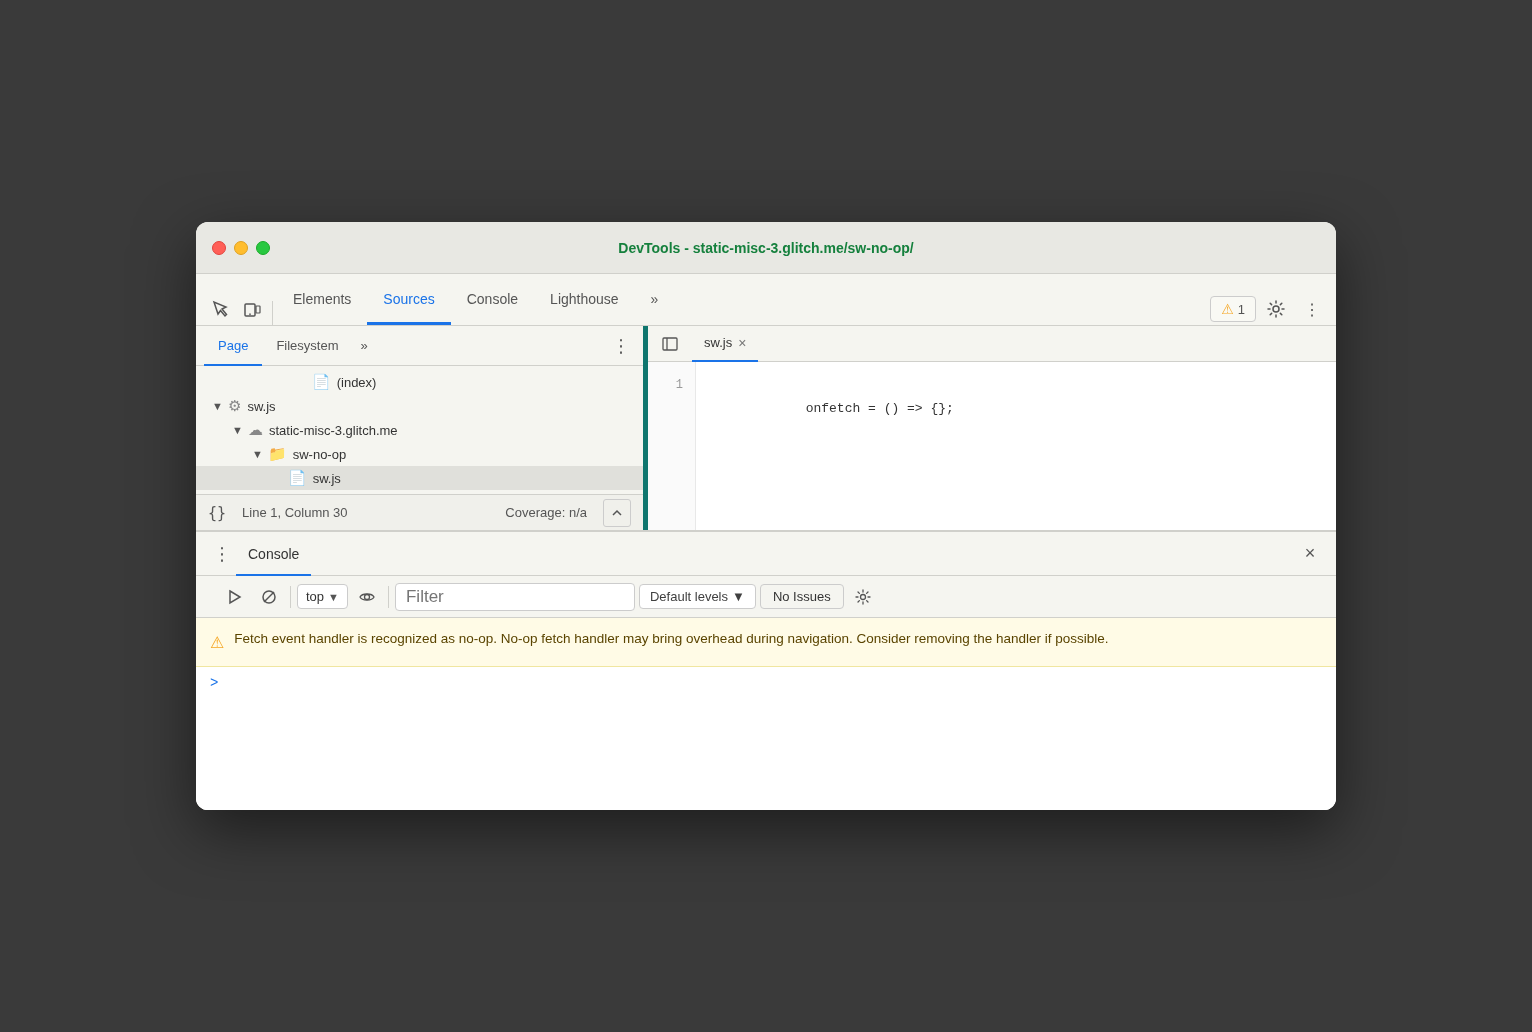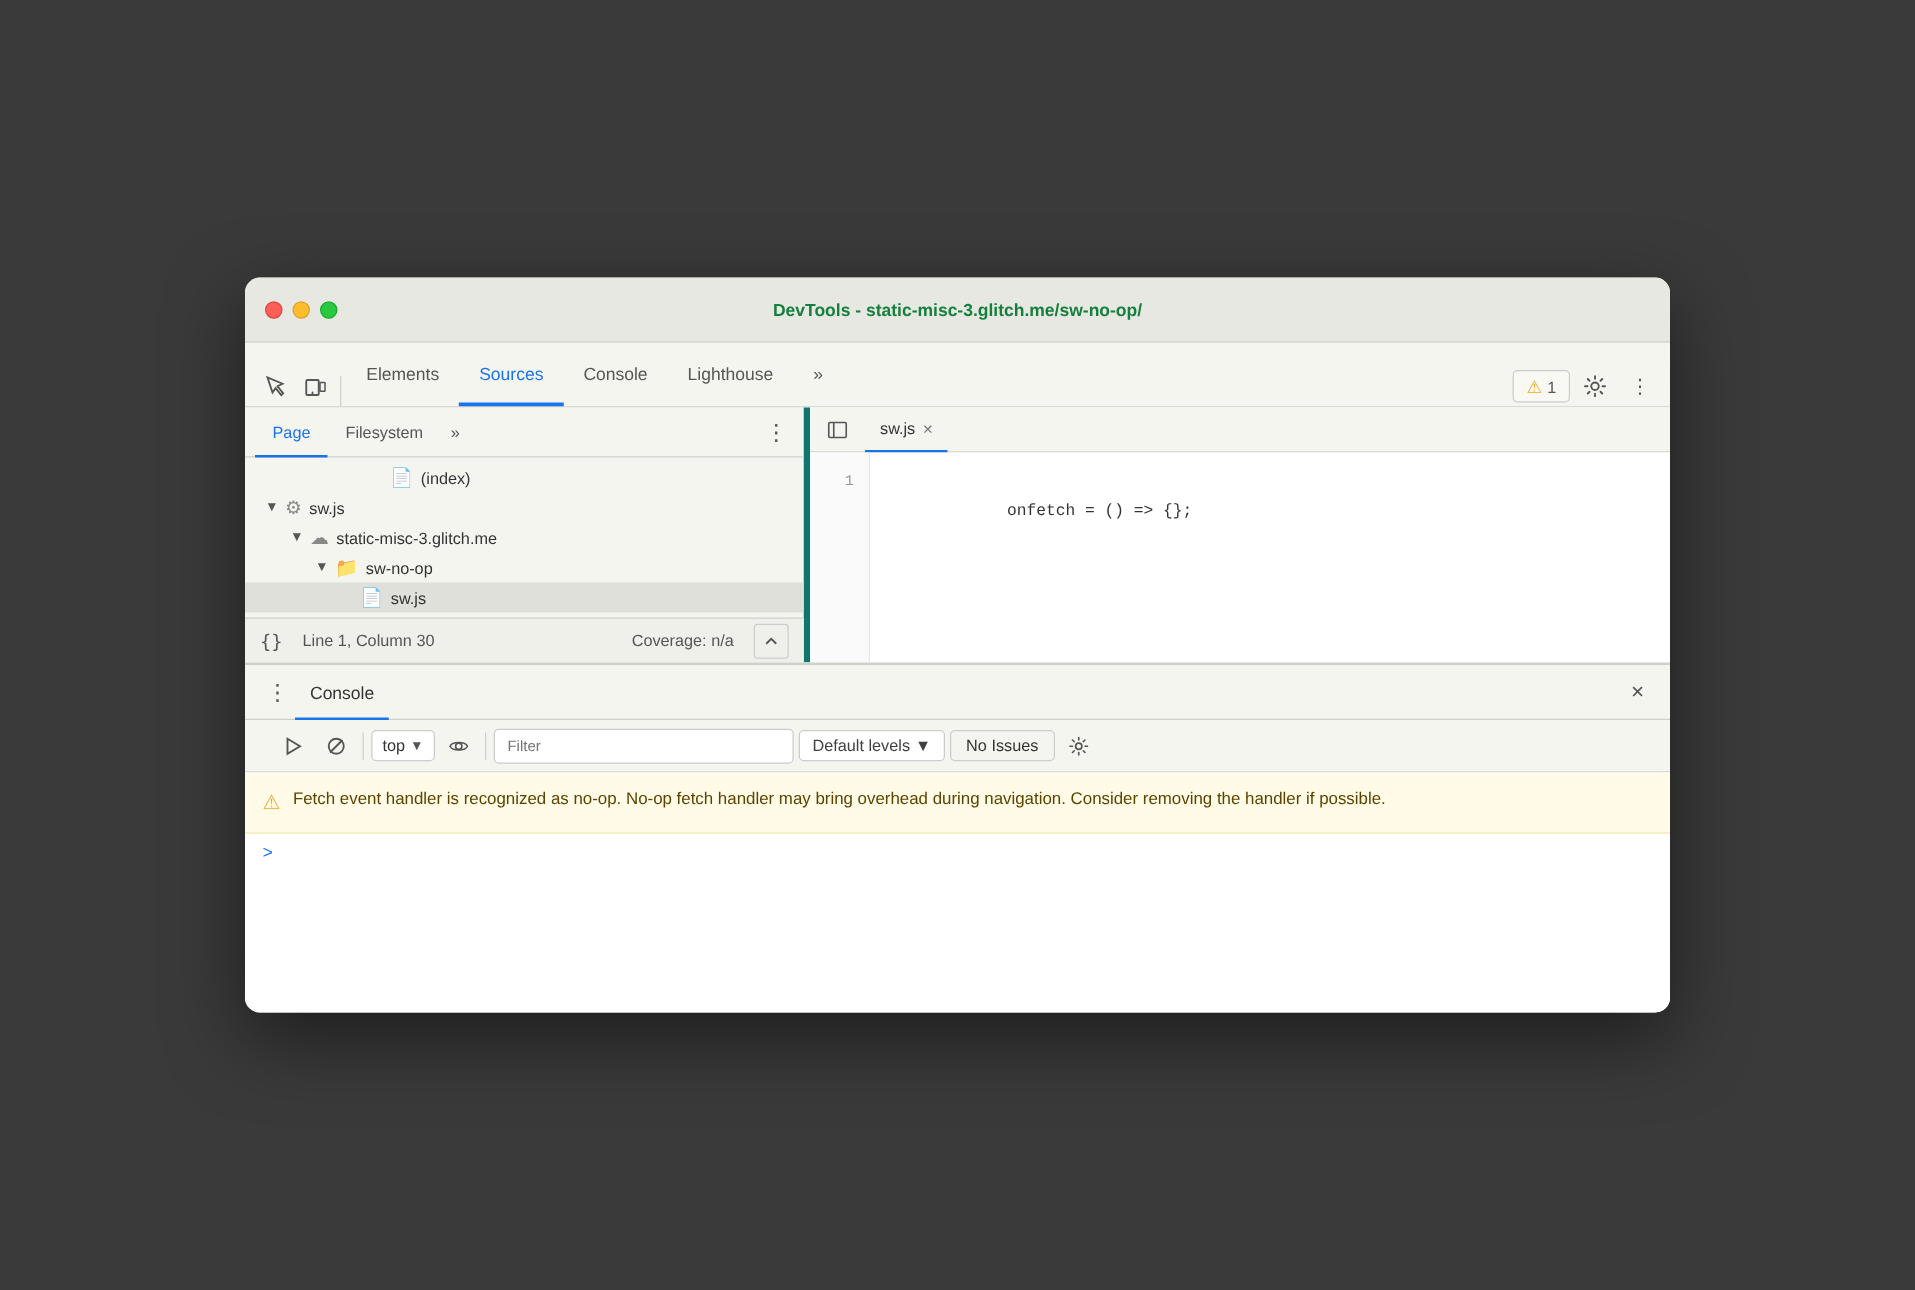--- a/index.html
+++ b/index.html
@@ -423,21 +423,21 @@
       color: #333;
     }
     .context-selector .arrow { font-size: 11px; color: #555; }
     .filter-input {
       flex: 1;
       max-width: 240px;
       height: 28px;
       border: 1px solid #ccc;
       border-radius: 4px;
       padding: 0 10px;
-      font-size: 12px;
+      font-size: 17px;
       background: #fff;
       outline: none;
       color: #333;
       font-family: inherit;
     }
     .levels-selector {
       display: flex;
       align-items: center;
       gap: 4px;
       padding: 4px 10px;

